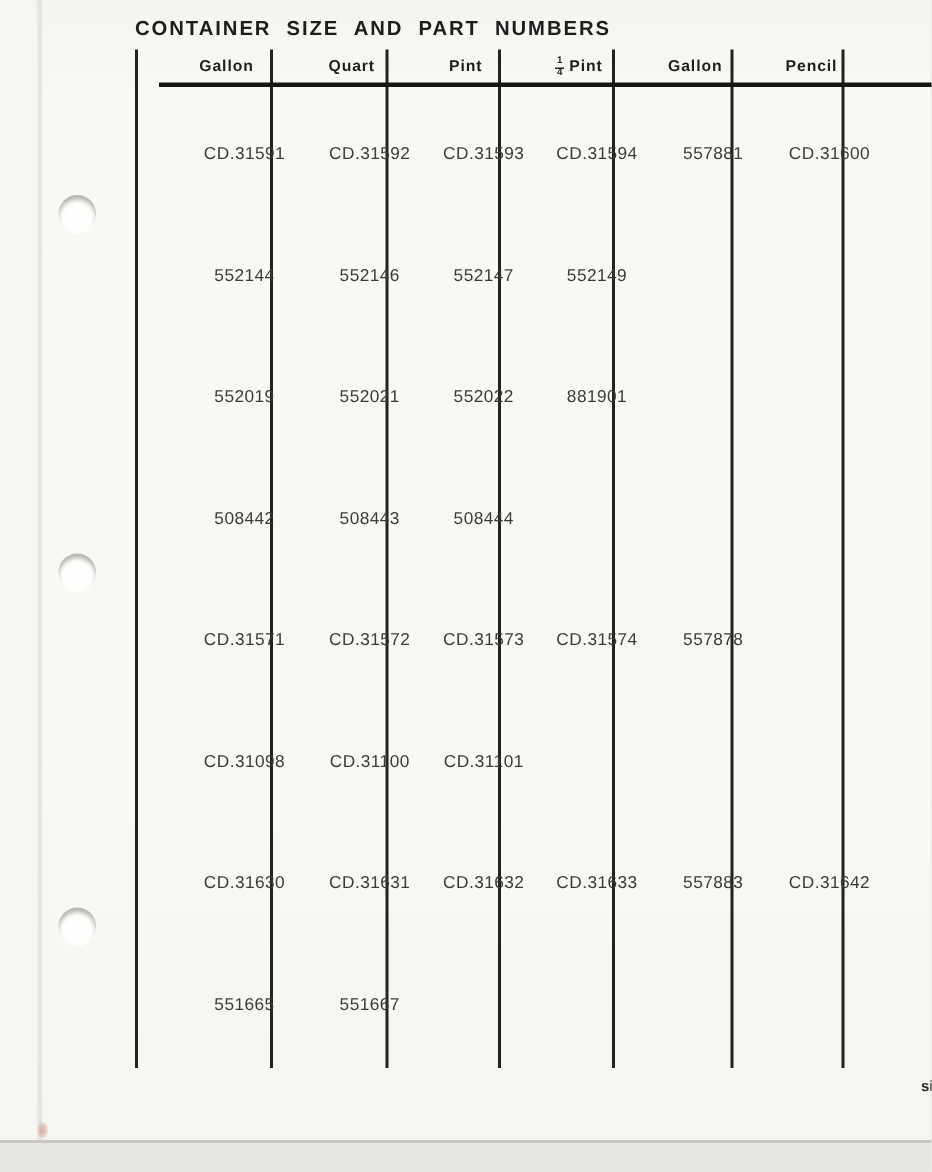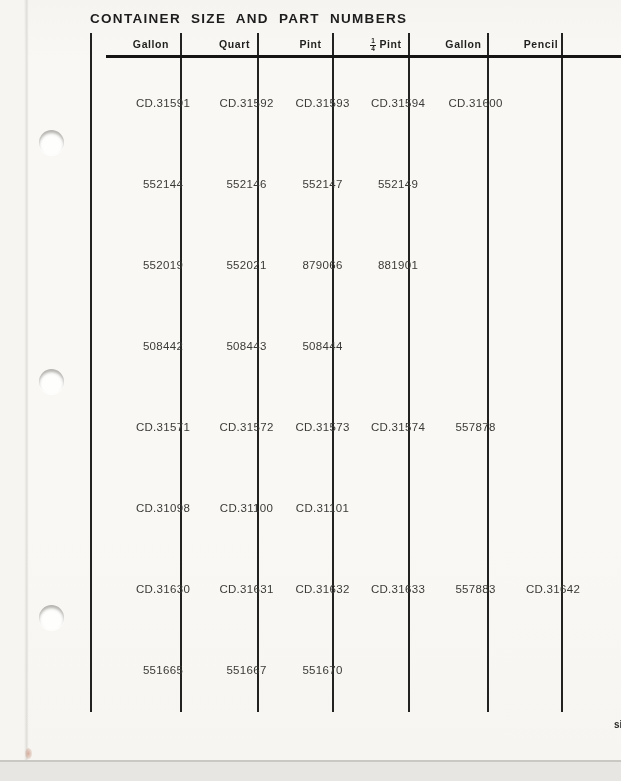--- a/index.html
+++ b/index.html
@@ -204,34 +204,35 @@
           <div class="th">
             <span>Pencil</span>
           </div>
         </div>
       <div class="tbody">
           <div class="tr">
             <div class="td">CD.31591</div>
             <div class="td">CD.31592</div>
             <div class="td">CD.31593</div>
             <div class="td">CD.31594</div>
+            <div class="td">557881</div>
             <div class="td">CD.31600</div>
           </div>
           <div class="tr">
             <div class="td">552144</div>
             <div class="td">552146</div>
             <div class="td">552147</div>
             <div class="td">552149</div>
             <div class="td"></div>
             <div class="td"></div>
           </div>
           <div class="tr">
             <div class="td">552019</div>
             <div class="td">552021</div>
-            <div class="td">879066</div>
+            <div class="td">552022</div>
             <div class="td">881901</div>
             <div class="td"></div>
             <div class="td"></div>
           </div>
           <div class="tr">
             <div class="td">508442</div>
             <div class="td">508443</div>
             <div class="td">508444</div>
             <div class="td"></div>
             <div class="td"></div>
@@ -254,21 +255,20 @@
             <div class="td">CD.31630</div>
             <div class="td">CD.31631</div>
             <div class="td">CD.31632</div>
             <div class="td">CD.31633</div>
             <div class="td">557883</div>
             <div class="td">CD.31642</div>
           </div>
           <div class="tr">
             <div class="td">551665</div>
             <div class="td">551667</div>
-            <div class="td">551670</div>
             <div class="td"></div>
             <div class="td"></div>
           </div>
         </div>
     </div>
 
     <div class="pageno">six</div>
     <div class="corner-stain"></div>
   </div>
   <div class="bed"></div>

